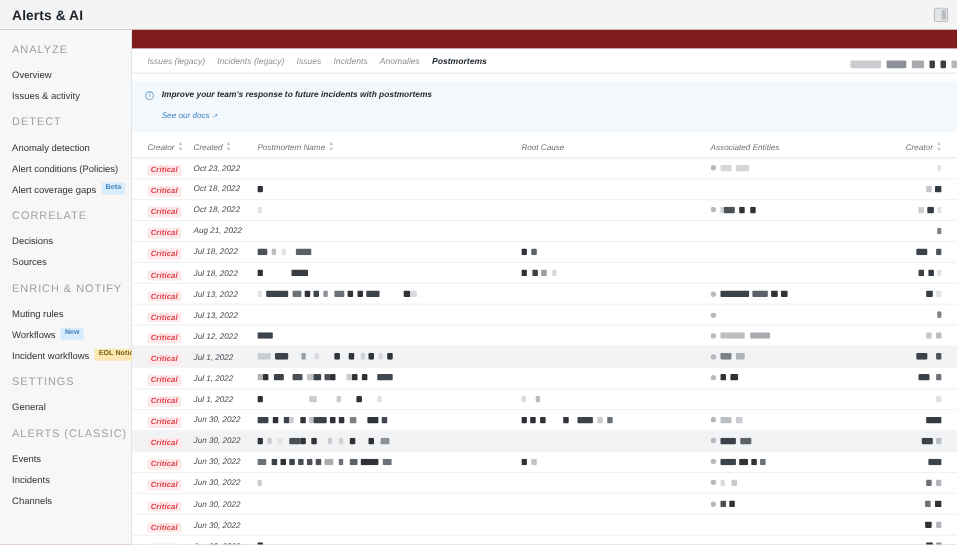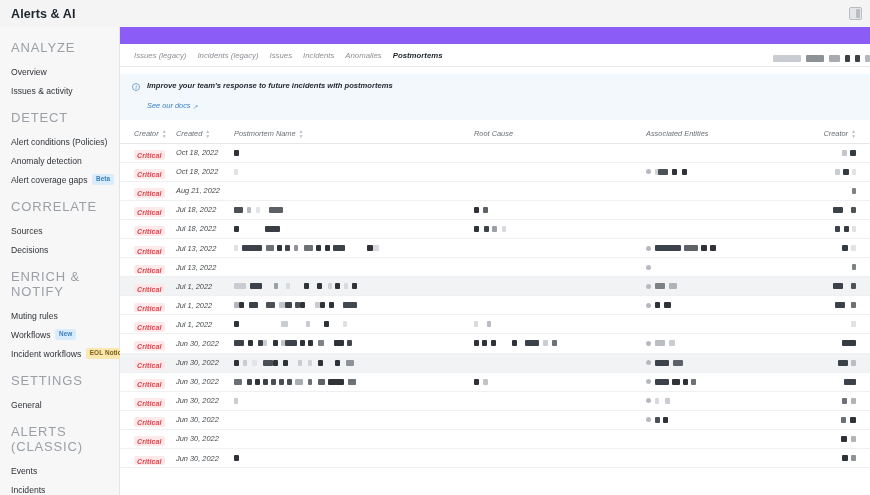--- a/index.html
+++ b/index.html
@@ -5,21 +5,21 @@
   * { box-sizing: border-box; }
   html, body {
     margin: 0; padding: 0;
     width: 870px; height: 495px;
     overflow: hidden;
     background: #ffffff;
     font-family: "Liberation Sans", sans-serif;
     -webkit-font-smoothing: antialiased;
   }
 
-  #app { position: relative; width: 870px; height: 495px; background: #8b5cf6; }
+  #app { position: relative; width: 870px; height: 495px; background: #7f1d1d; }
 
   
   .topbar {
     position: absolute; left: 0; top: 0; width: 870px; height: 27px;
     background: #f4f4f5;
     display: flex; align-items: center;
   }
   .app-title {
     margin-left: 11px;
     font-size: 12.5px; font-weight: bold; color: #1d252c; letter-spacing: .1px;
@@ -34,21 +34,21 @@
     background:#b9bdc2; border-radius:1px;
   }
 
   
   .sidebar {
     position: absolute; left: 0; top: 27px; width: 120px; height: 468px;
     background: #f7f7f8; border-right: 1px solid #e3e4e6;
     padding-top: 10px;
   }
   .nav-group-label {
-    font-size: 13px; color: #9aa0a6; letter-spacing: .85px;
+    font-size: 10px; color: #9aa0a6; letter-spacing: .85px;
     padding: 0 0 0 11px; margin: 10px 0 7px 0; text-transform: uppercase;
   }
   .nav-group-label.first { margin-top: 3px; }
   .nav-item {
     display: flex; align-items: center; gap: 5px;
     height: 19px; padding: 0 8px 0 11px;
     font-size: 8.6px; color: #2f3337; cursor: default; white-space: nowrap;
   }
   .badge {
     font-size: 6.4px; line-height: 1; padding: 2.5px 3.5px 2.2px;
@@ -158,35 +158,35 @@
     <div id="sidebar-groups">
         <div class="nav-group-label first">ANALYZE</div>
         <div class="nav-item">
           <span>Overview</span>
         </div>
         <div class="nav-item">
           <span>Issues &amp; activity</span>
         </div>
         <div class="nav-group-label">DETECT</div>
         <div class="nav-item">
+          <span>Anomaly detection</span>
+        </div>
+        <div class="nav-item">
           <span>Alert conditions (Policies)</span>
-        </div>
-        <div class="nav-item">
-          <span>Anomaly detection</span>
         </div>
         <div class="nav-item">
           <span>Alert coverage gaps</span>
           <span class="badge badge-beta">Beta</span>
         </div>
         <div class="nav-group-label">CORRELATE</div>
         <div class="nav-item">
+          <span>Decisions</span>
+        </div>
+        <div class="nav-item">
           <span>Sources</span>
-        </div>
-        <div class="nav-item">
-          <span>Decisions</span>
         </div>
         <div class="nav-group-label">ENRICH &amp; NOTIFY</div>
         <div class="nav-item">
           <span>Muting rules</span>
         </div>
         <div class="nav-item">
           <span>Workflows</span>
           <span class="badge badge-new">New</span>
         </div>
         <div class="nav-item">
@@ -275,20 +275,35 @@
             <span>Creator</span>
             <span class="sort-icon">
               <span>▲</span>
               <span>▼</span>
             </span>
           </div>
         </div>
       <div id="table-body">
           <div class="trow">
             <div class="col-priority"><span class="prio-badge">Critical</span></div>
+            <div class="col-created created-cell">Oct 23, 2022</div>
+            <div class="col-name cellwrap"></div>
+            <div class="col-root cellwrap"></div>
+            <div class="col-assoc cellwrap">
+              <span class="dot"></span>
+              <span class="rb" style="width: 10px; background: rgb(214, 216, 219);"></span>
+              <span class="rb" style="width: 4px; background: transparent;"></span>
+              <span class="rb" style="width: 12px; background: rgb(211, 213, 216);"></span>
+            </div>
+            <div class="col-creator cellwrap">
+              <span class="rb" style="width: 4px; background: rgb(226, 228, 230);"></span>
+            </div>
+          </div>
+          <div class="trow">
+            <div class="col-priority"><span class="prio-badge">Critical</span></div>
             <div class="col-created created-cell">Oct 18, 2022</div>
             <div class="col-name cellwrap">
               <span class="rb" style="width: 5px; background: rgb(47, 51, 55);"></span>
             </div>
             <div class="col-root cellwrap"></div>
             <div class="col-assoc cellwrap"></div>
             <div class="col-creator cellwrap">
               <span class="rb" style="width: 5px; background: rgb(195, 198, 202);"></span>
               <span class="rb" style="width: 3px; background: transparent;"></span>
               <span class="rb" style="width: 6px; background: rgb(51, 60, 68);"></span>
@@ -425,20 +440,39 @@
           <div class="trow">
             <div class="col-priority"><span class="prio-badge">Critical</span></div>
             <div class="col-created created-cell">Jul 13, 2022</div>
             <div class="col-name cellwrap"></div>
             <div class="col-root cellwrap"></div>
             <div class="col-assoc cellwrap">
               <span class="dot"></span>
             </div>
             <div class="col-creator cellwrap">
               <span class="rb" style="width: 4px; background: rgb(125, 130, 135);"></span>
+            </div>
+          </div>
+          <div class="trow">
+            <div class="col-priority"><span class="prio-badge">Critical</span></div>
+            <div class="col-created created-cell">Jul 12, 2022</div>
+            <div class="col-name cellwrap">
+              <span class="rb" style="width: 14px; background: rgb(59, 66, 73);"></span>
+            </div>
+            <div class="col-root cellwrap"></div>
+            <div class="col-assoc cellwrap">
+              <span class="dot"></span>
+              <span class="rb" style="width: 22px; background: rgb(186, 190, 194);"></span>
+              <span class="rb" style="width: 5px; background: transparent;"></span>
+              <span class="rb" style="width: 18px; background: rgb(168, 173, 178);"></span>
+            </div>
+            <div class="col-creator cellwrap">
+              <span class="rb" style="width: 5px; background: rgb(195, 198, 202);"></span>
+              <span class="rb" style="width: 4px; background: transparent;"></span>
+              <span class="rb" style="width: 5px; background: rgb(186, 190, 194);"></span>
             </div>
           </div>
           <div class="trow band">
             <div class="col-priority"><span class="prio-badge">Critical</span></div>
             <div class="col-created created-cell">Jul 1, 2022</div>
             <div class="col-name cellwrap">
               <span class="rb" style="width: 12px; background: rgb(201, 204, 208);"></span>
               <span class="rb" style="width: 4px; background: transparent;"></span>
               <span class="rb" style="width: 12px; background: rgb(59, 66, 73);"></span>
               <span class="rb" style="width: 12px; background: transparent;"></span>

